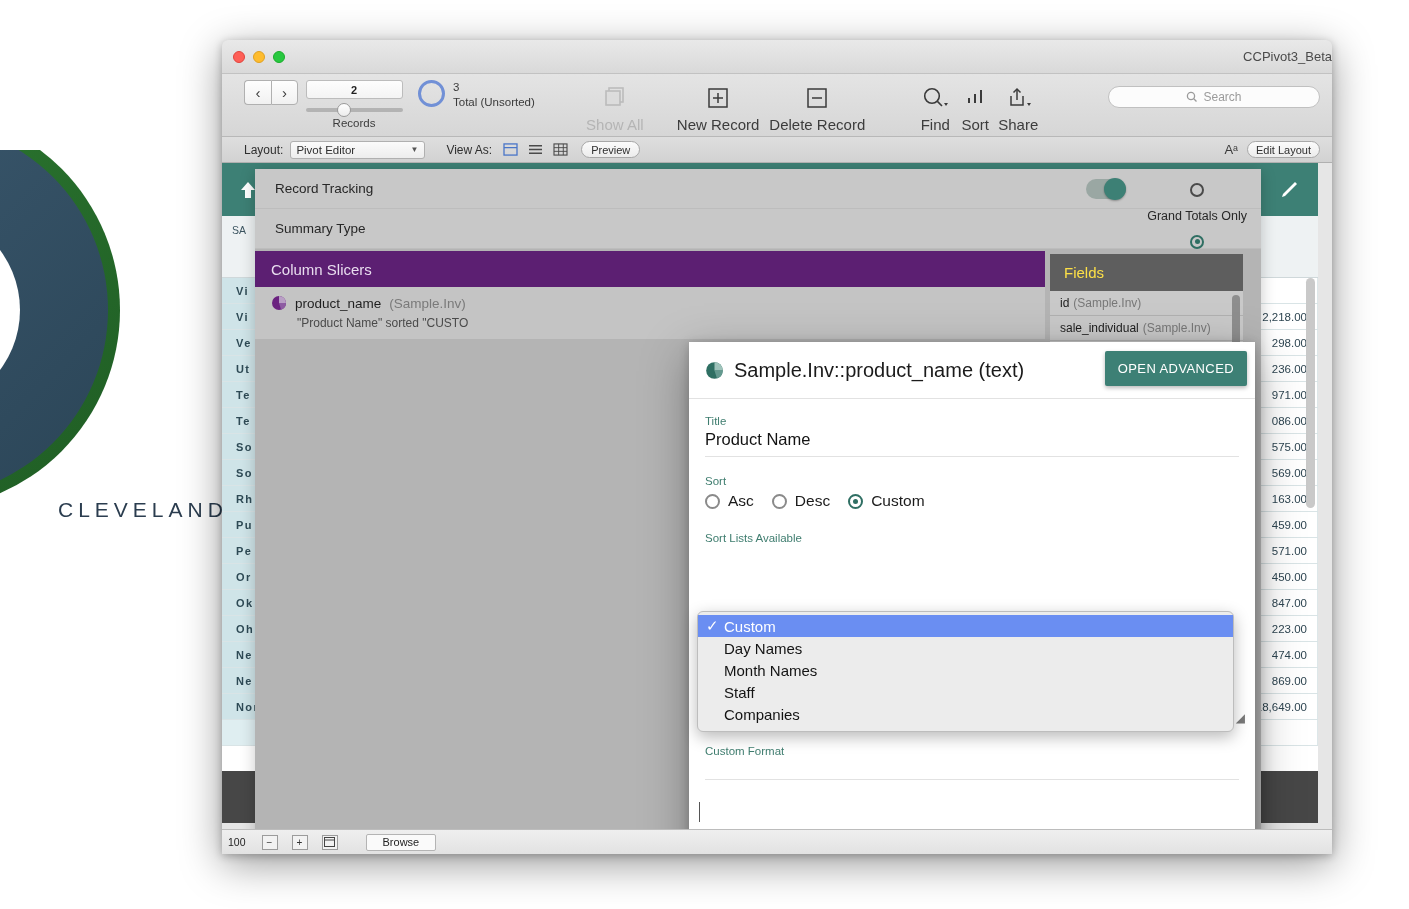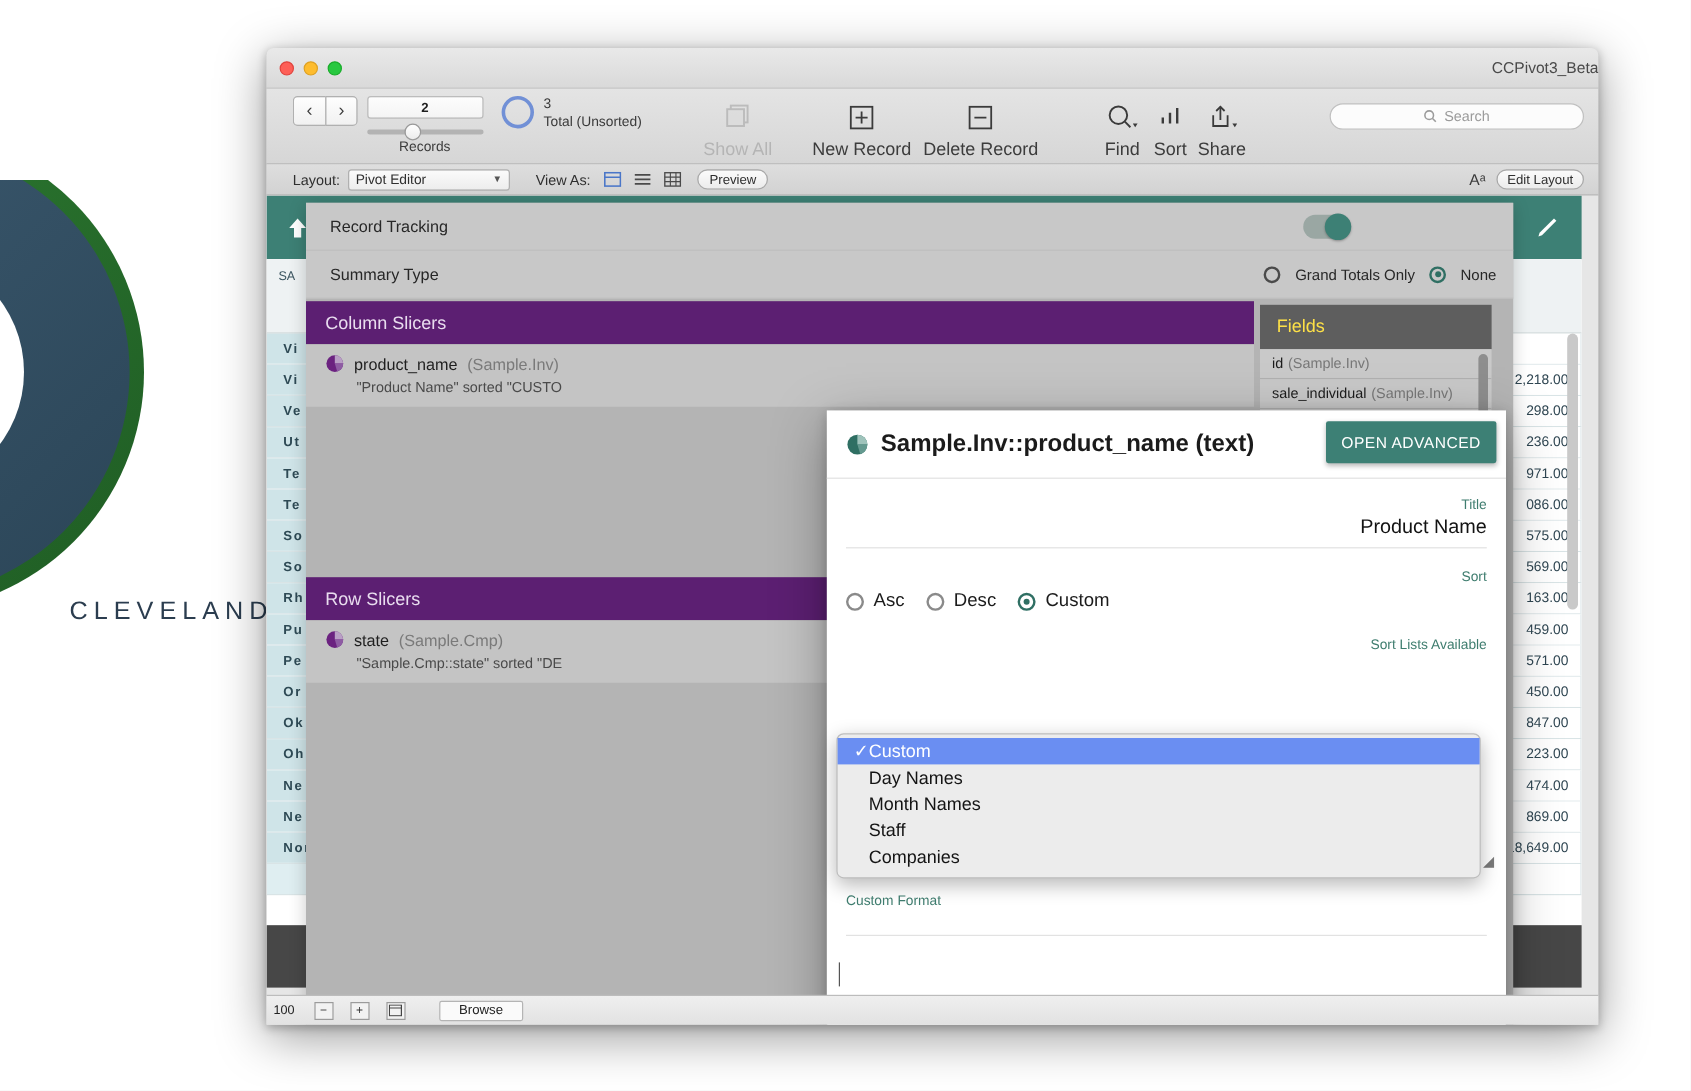--- a/index.html
+++ b/index.html
@@ -217,21 +217,21 @@
   }
   .pp-row .toggle-sw {
     position: absolute; right: 135px;
     width: 40px; height: 20px; border-radius: 10px; background: #9aa7a3;
   }
   .pp-row .toggle-sw::after {
     content: ""; position: absolute; right: 0; top: -1px;
     width: 22px; height: 22px; border-radius: 50%; background: #3d8075;
     box-shadow: 0 1px 2px rgba(0,0,0,.3);
   }
-  .pp-row .radios { position: absolute; right: 14px; display: flex; align-items: center; gap: 12px; font-size: 12.5px; color: #272727; }
+  .pp-row .radios { position: absolute; right: 14px; display: flex; align-items: center; gap: 12px; font-size: 12.5px; color: #272727; flex-direction: column; }
   .rd { width: 14px; height: 14px; border-radius: 50%; border: 2px solid #4a4a4a; display: inline-block; }
   .rd.on { border-color: #2f6f63; position: relative; }
   .rd.on::after { content:""; position:absolute; left: 2.5px; top: 2.5px; width: 5px; height: 5px; border-radius: 50%; background: #2f6f63; }
 
   .slicer-header {
     height: 36px; background: #5c1f72; color: #e9ddef;
     display: flex; align-items: center; padding: 0 16px;
     font-size: 15px;
   }
   .slicer-body { background: #b4b4b4; padding: 0; }
@@ -265,29 +265,29 @@
     position: absolute; left: 467px; top: 179px;
     width: 566px; height: 557px;
     background: #ffffff;
     box-shadow: 0 14px 44px rgba(0,0,0,0.34), 0 2px 10px rgba(0,0,0,0.2);
   }
   .modal-head {
     height: 57px; border-bottom: 1px solid #e2e2e2;
     display: flex; align-items: center; padding: 0 16px;
     position: relative;
   }
-  .modal-title { font-size: 20px; color: #1b1b1b; margin-left: 10px; font-weight: bold; }
+  .modal-title { font-size: 20px; color: #1b1b1b; margin-left: 10px; }
   .open-adv-btn {
     position: absolute; right: 8px; top: 9px;
     background: #3d8075; color: #ffffff;
     font-size: 13px; letter-spacing: .4px;
     padding: 10px 13px; border-radius: 2px;
     box-shadow: 0 2px 4px rgba(0,0,0,.28);
   }
-  .modal-body { padding: 16px 16px 0 16px; position: relative; text-align: right; }
+  .modal-body { padding: 16px 16px 0 16px; position: relative; }
   .fld-label { font-size: 11.5px; color: #3f7d6f; margin-bottom: 3px; }
   .fld-value { font-size: 16.5px; color: #131313; padding-bottom: 7px; border-bottom: 1px solid #e2e2e2; }
   .sort-row { display: flex; align-items: center; gap: 18px; margin-top: 5px; }
   .sort-opt { display: flex; align-items: center; gap: 8px; font-size: 15.5px; color: #1b1b1b; }
   .rd2 { width: 15px; height: 15px; border-radius: 50%; border: 2px solid #8a8a8a; display: inline-block; position: relative; }
   .rd2.on { border-color: #2f6f63; }
   .rd2.on::after { content:""; position:absolute; left: 3px; top: 3px; width: 5px; height: 5px; border-radius: 50%; background: #2f6f63; }
 
   .dropdown-open {
     position: absolute; left: 8px; top: 212px;
@@ -659,37 +659,20 @@
                 <path d="M8 8 L15 8 A7 7 0 0 1 10 14.6 Z" fill="#8e5ca3"></path>
               </svg>
               <span>product_name</span>
               <span class="src">(Sample.Inv)</span>
             </div>
             <div class="si-sub">"Product Name" sorted "CUSTO</div>
           </div>
         </div>
       </div>
 
-      <div style="position:absolute;left:0;top:312px;width:790px">
-        <div class="slicer-header">Row Slicers</div>
-        <div class="slicer-body" style="height:190px">
-          <div class="slicer-item">
-            <div class="si-top">
-              <svg width="16" height="16" viewBox="0 0 16 16">
-                <circle cx="8" cy="8" r="7" fill="#6b2280"></circle>
-                <path d="M8 8 L8 1 A7 7 0 0 1 15 8 Z" fill="#b99fc5"></path>
-                <path d="M8 8 L15 8 A7 7 0 0 1 10 14.6 Z" fill="#8e5ca3"></path>
-              </svg>
-              <span>state</span>
-              <span class="src">(Sample.Cmp)</span>
-            </div>
-            <div class="si-sub">"Sample.Cmp::state" sorted "DE</div>
-          </div>
-        </div>
-      </div>
 
       <div class="fields-panel">
         <div class="fields-header">Fields</div>
         <div class="fields-list">
           <div id="fields-items">
               <div class="field-item">
                 <span>id</span>
                 <span class="src">(Sample.Inv)</span>
               </div>
               <div class="field-item">

